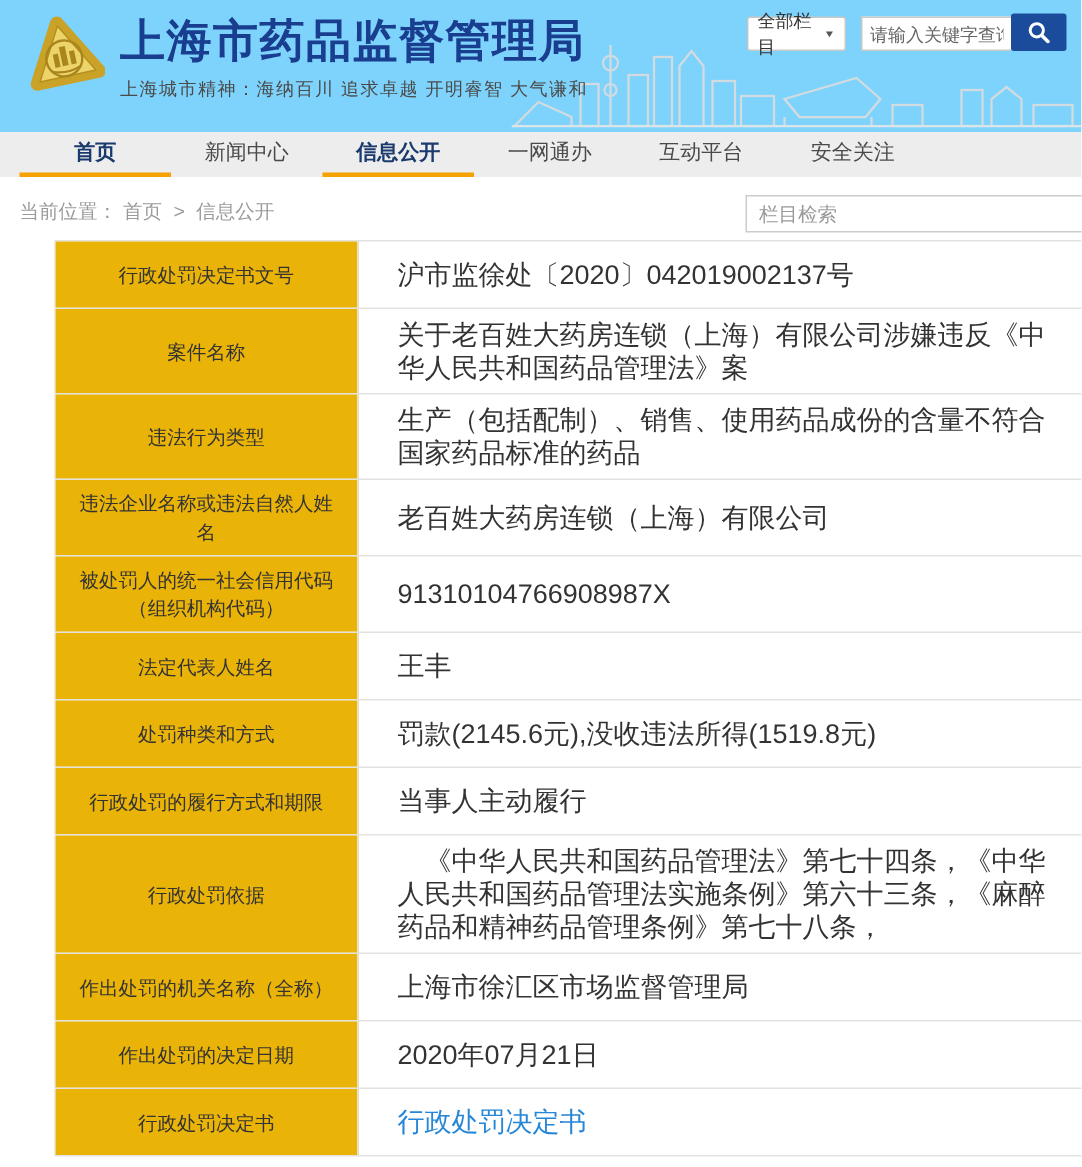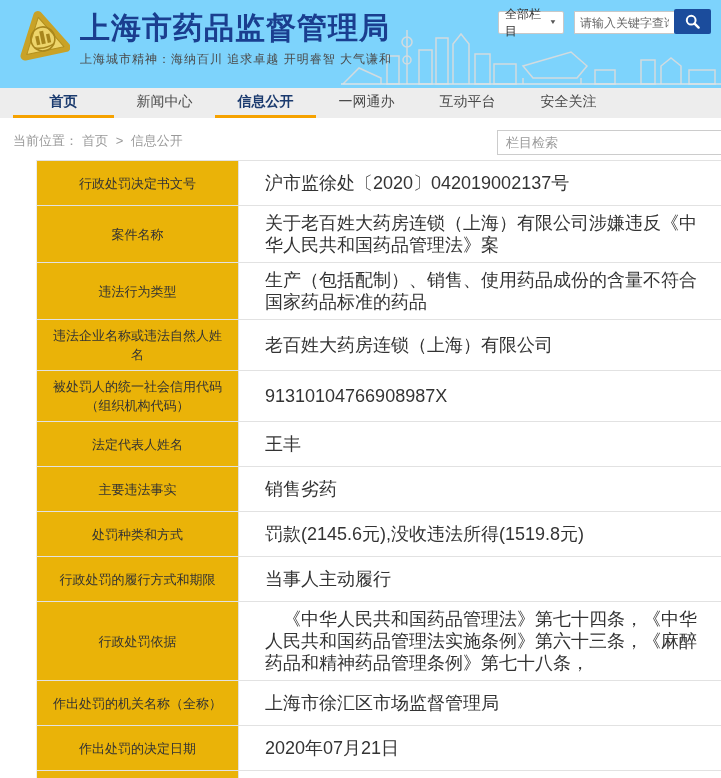--- a/index.html
+++ b/index.html
@@ -151,24 +151,20 @@
     </div>
     <div class="trow">
       <div class="tlabel">被处罚人的统一社会信用代码（组织机构代码）</div>
       <div class="tvalue">91310104766908987X</div>
     </div>
     <div class="trow">
       <div class="tlabel">法定代表人姓名</div>
       <div class="tvalue">王丰</div>
     </div>
     <div class="trow">
-      <div class="tlabel">主要违法事实</div>
-      <div class="tvalue">销售劣药</div>
-    </div>
-    <div class="trow">
       <div class="tlabel">处罚种类和方式</div>
       <div class="tvalue">罚款(2145.6元),没收违法所得(1519.8元)</div>
     </div>
     <div class="trow">
       <div class="tlabel">行政处罚的履行方式和期限</div>
       <div class="tvalue">当事人主动履行</div>
     </div>
     <div class="trow">
       <div class="tlabel">行政处罚依据</div>
       <div class="tvalue">　《中华人民共和国药品管理法》第七十四条，《中华人民共和国药品管理法实施条例》第六十三条，《麻醉药品和精神药品管理条例》第七十八条，</div>

